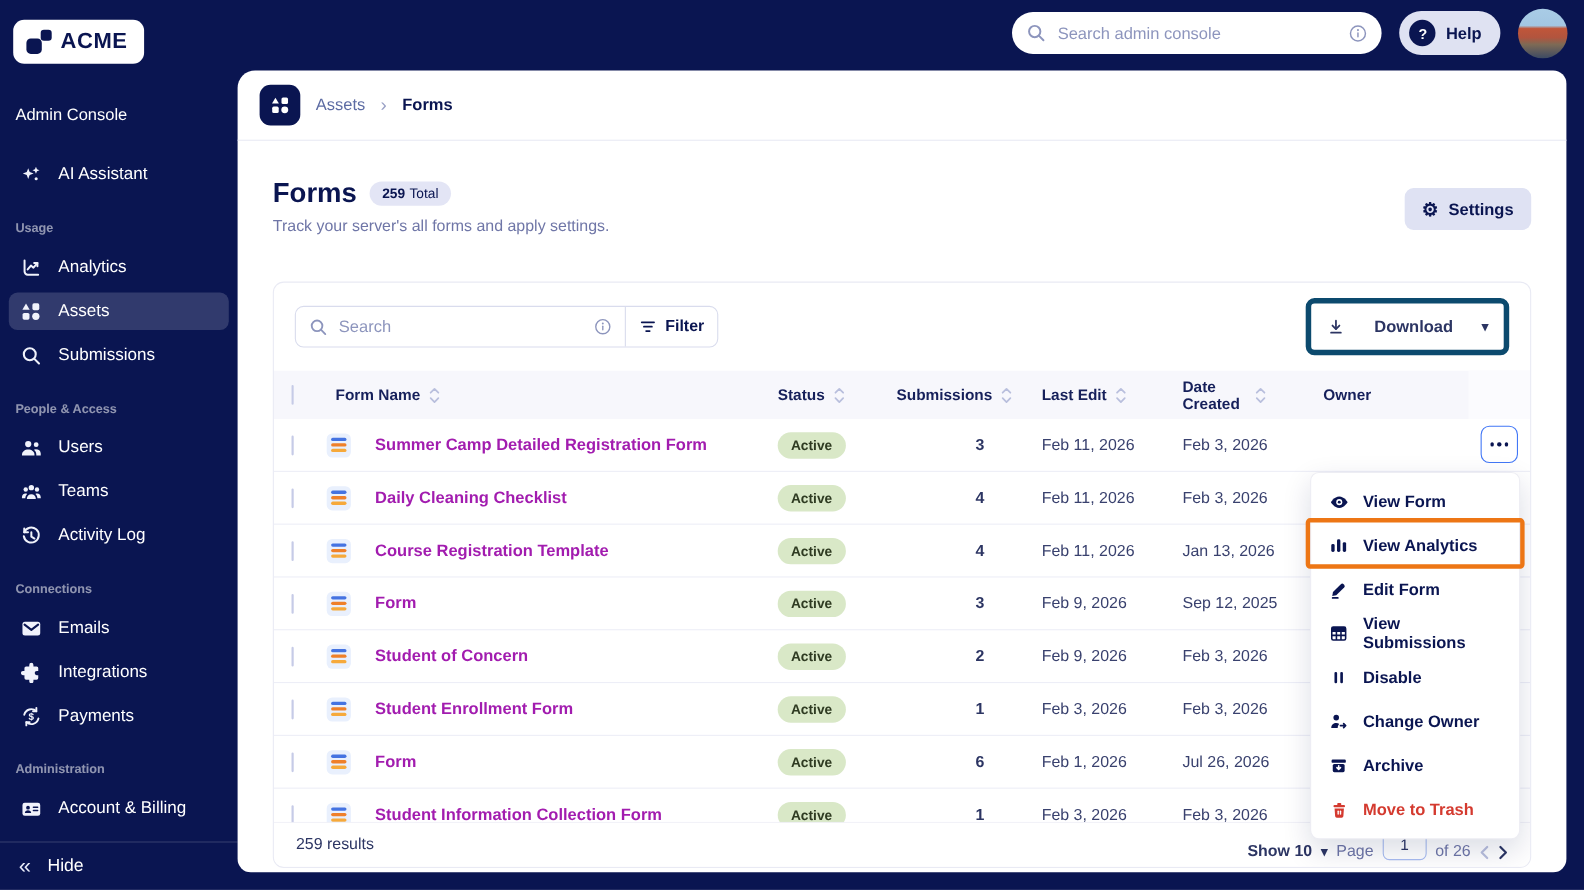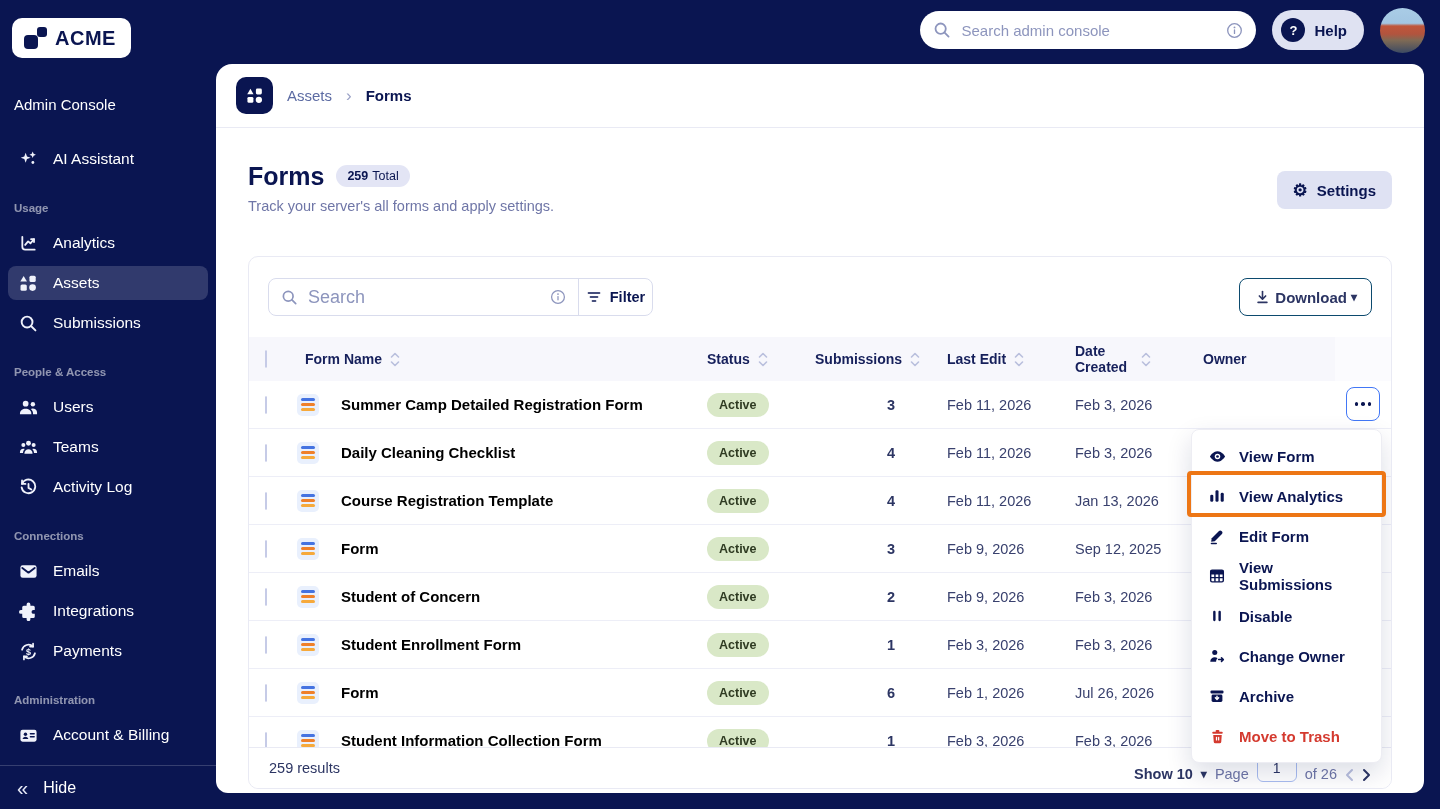--- a/index.html
+++ b/index.html
@@ -71,43 +71,43 @@
     border-radius:8px; display:flex; align-items:center; gap:9px; padding:0 16px;
     font-size:15px; font-weight:700; color:#0a1551; cursor:default; }
   .gear { font-size:17px; line-height:1; }
 
   
   .card { position:absolute; left:32px; right:32px; top:192px; bottom:4px; background:#fff;
     border:1px solid #e9eaf4; border-radius:10px; overflow:hidden; }
   .toolbar { height:80px; display:flex; align-items:center; justify-content:space-between; padding:0 19px; }
   .search-group { display:flex; height:38px; width:385px; border:1px solid #d9dced; border-radius:8px; }
   .search-box { flex:1; display:flex; align-items:center; gap:10px; padding:0 12px; }
-  .search-box input { border:none; outline:none; flex:1; font-size:18px;
+  .search-box input { border:none; outline:none; flex:1; font-size:15px;
     font-family:"Liberation Sans", sans-serif; color:#0a1551; background:transparent; }
   .search-box input::placeholder { color:#8d95bd; }
   .filter-btn { width:84px; border-left:1px solid #d9dced; display:flex; align-items:center;
     justify-content:center; gap:8px; font-size:14.5px; font-weight:700; color:#0a1551; cursor:default; }
-  .download-btn { height:38px; border:1px solid #0c4a6e; border-radius:8px; display:flex;
-    align-items:center; gap:4px; padding:0 14px; font-size:15px; font-weight:700; color:#2c3563; cursor:default; }
+  .download-btn { height:52px; border:5px solid #0c4a6e; border-radius:8px; display:flex;
+    align-items:center; gap:26px; padding:0 14px; font-size:15px; font-weight:700; color:#2c3563; cursor:default; }
   .caret { font-size:12px; color:#2c3563; }
 
   .grid-row { display:grid; grid-template-columns:48px 40px 370px 108px 132px 128px 128px 132px 1fr;
     align-items:center; }
   .thead { height:44px; background:#f7f7fc; font-size:14px; font-weight:700; color:#16205b; }
   .th { display:flex; align-items:center; gap:8px; }
   .th-name { grid-column:2 / 4; padding-left:8px; }
   .th-date span { width:62px; line-height:1.15; }
   .th-actions { background:#fbfbfe; height:100%; }
   .checkbox { width:18px; height:18px; border:1.5px solid #c6cbe7; border-radius:5px; background:#fff;
     margin-left:16px; }
   .sort { color:#b9bfdd; flex:none; }
 
   .row { height:48px; border-bottom:1px solid #edeef7; font-size:14.5px; color:#39416e; }
   .cell-name { display:flex; align-items:center; gap:13px; padding-left:4px;
-    font-size:15px; font-weight:700; color:#000000; cursor:default; }
+    font-size:15px; font-weight:700; color:#a21caf; cursor:default; }
   .form-ic { width:22px; height:22px; border-radius:5px; background:#e9f0fd; flex:none;
     display:flex; flex-direction:column; justify-content:center; gap:2px; padding:0 4px; }
   .form-ic i { display:block; height:3px; border-radius:1.5px; }
   .form-ic i:nth-child(1){ background:#4573e1; }
   .form-ic i:nth-child(2){ background:#ef802a; }
   .form-ic i:nth-child(3){ background:#f6a93b; }
   .badge-active { display:inline-block; background:#d9e8c7; color:#2f3b22; border-radius:12px;
     padding:5px 12px; font-size:12.5px; font-weight:700; }
   .num { text-align:right; padding-right:52px; font-weight:700; color:#2c3563; }
   .owner-blur { width:85px; height:24px; border-radius:4px;

